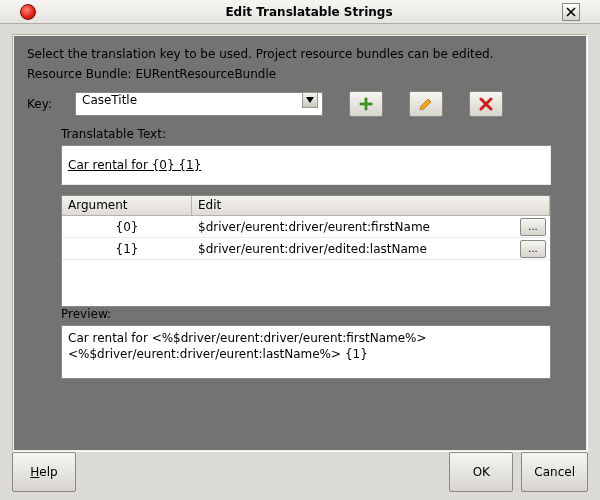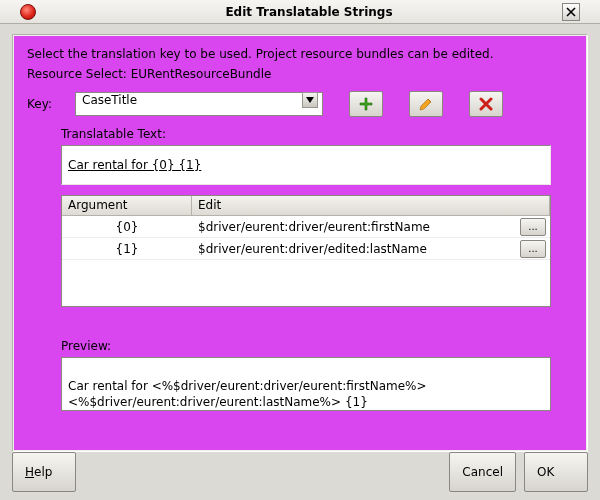--- a/index.html
+++ b/index.html
@@ -33,21 +33,21 @@
     border: 1px solid #7a0c07;
   }
   .content {
     position: absolute; top: 24px; left: 0; right: 0; bottom: 0;
     padding: 10px 12px 8px 12px;
   }
   .fieldset {
     border: 1px solid #b5b2ab;
     border-right-color: #fff; border-bottom-color: #fff;
     padding: 10px 14px 12px 14px;
-    background: #d946ef;
+    background: #737373;
     height: 418px;
     box-shadow: inset 0 0 0 1px #efeeea;
     position: relative;
   }
   .instr { margin: 2px 0 6px 0; }
   .rb-line { margin-bottom: 10px; }
   .row { display: flex; align-items: center; gap: 20px; }
   .key-select {
     width: 248px; height: 24px;
     border: 1px solid #8a8781;
@@ -102,34 +102,34 @@
   .mini-btn {
     width: 26px; height: 18px;
     background: linear-gradient(to bottom,#f6f5f1,#d7d4cd);
     border: 1px solid #8a8781; border-radius: 2px;
     display:flex; align-items:center; justify-content:center;
     font-size: 10px; cursor:pointer;
   }
   .preview-box {
     width: 490px; height: 54px;
     border: 1px solid #8a8781;
-    background: #fff; padding: 20px 6px;
+    background: #fff; padding: 4px 6px;
     font: inherit; line-height: 1.35;
     overflow: auto;
   }
   .footer {
     position: absolute; left: 12px; right: 12px; bottom: 8px;
     display: flex; align-items: center; justify-content: space-between;
   }
   .btn {
     min-width: 64px; height: 40px;
     padding: 16px 12px;
     background: linear-gradient(to bottom,#f6f5f1,#d7d4cd);
     border: 1px solid #8a8781; border-radius: 2px;
-    display:flex; align-items:center; justify-content:flex-start;
+    display:flex; align-items:center; justify-content:center;
     cursor:pointer;
   }
   .underline-first::first-letter { text-decoration: underline; }
   .gap { display:flex; gap:8px; }
 </style>
 </head>
 <body>
 
 <div class="titlebar">
   <div class="app-icon"></div>
@@ -141,21 +141,21 @@
       </svg>
   </div>
 </div>
 
 <div class="content">
   <div class="fieldset">
 
     <div class="instr">Select the translation key to be used. Project resource bundles can be edited.</div>
 
     <div class="rb-line">
-      <span>Resource Select:</span>
+      <span>Resource Bundle:</span>
       <span> </span>
       <span>EURentResourceBundle</span>
     </div>
 
     <div class="row">
       <span style="width:28px">Key:</span>
       <div class="key-select">
         <span>CaseTitle</span>
         <span class="dd-btn">
           <svg width="8" height="6" viewBox="0 0 8 6">
@@ -202,33 +202,33 @@
         <div class="trow">
           <div class="td col-arg">{1}</div>
           <div class="td col-val">$driver/eurent:driver/edited:lastName</div>
           <div class="td col-btn">
               <div class="mini-btn">...</div>
             </div>
         </div>
       </div>
     </div>
 
-    <div class="section" style="margin-top:32px">
+    <div class="section" style="margin-top:0">
       <div class="lbl">Preview:</div>
       <div class="preview-box">Car rental for &lt;%$driver/eurent:driver/eurent:firstName%&gt; &lt;%$driver/eurent:driver/eurent:lastName%&gt; {1}</div>
     </div>
 
   </div>
 
   <div class="footer">
     <div class="btn">
       <span class="underline-first">Help</span>
     </div>
     <div class="gap">
       <div class="btn">
+        <span>OK</span>
+      </div>
+      <div class="btn">
         <span>Cancel</span>
-      </div>
-      <div class="btn">
-        <span>OK</span>
       </div>
     </div>
   </div>
 </div>
 
 </body></html>

